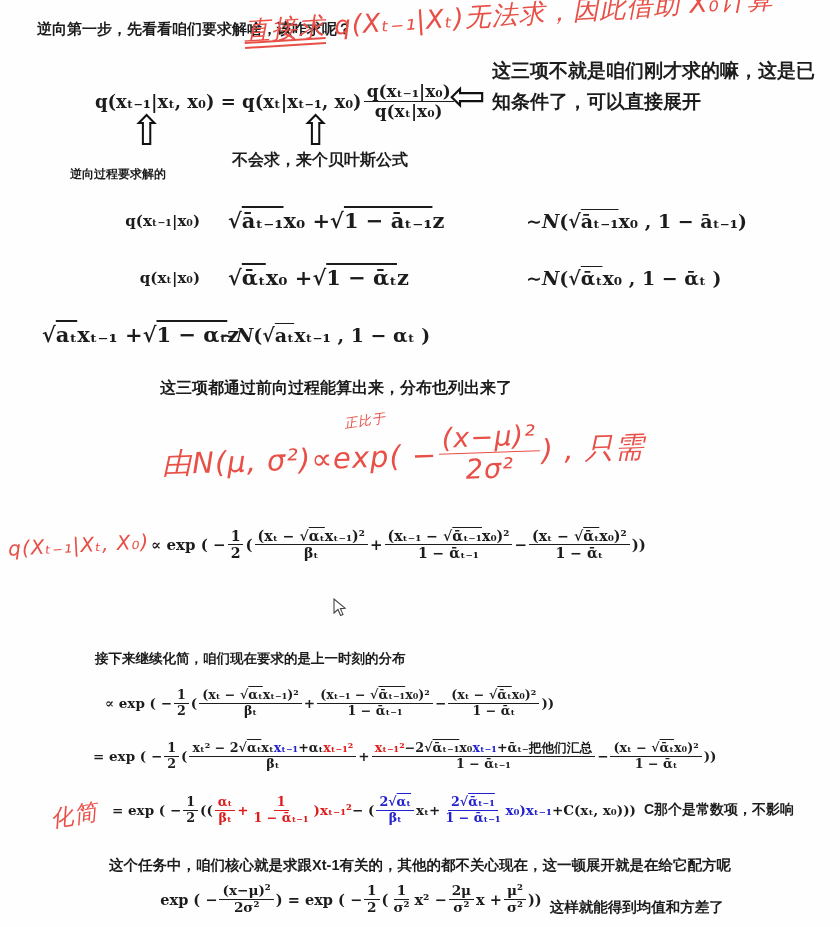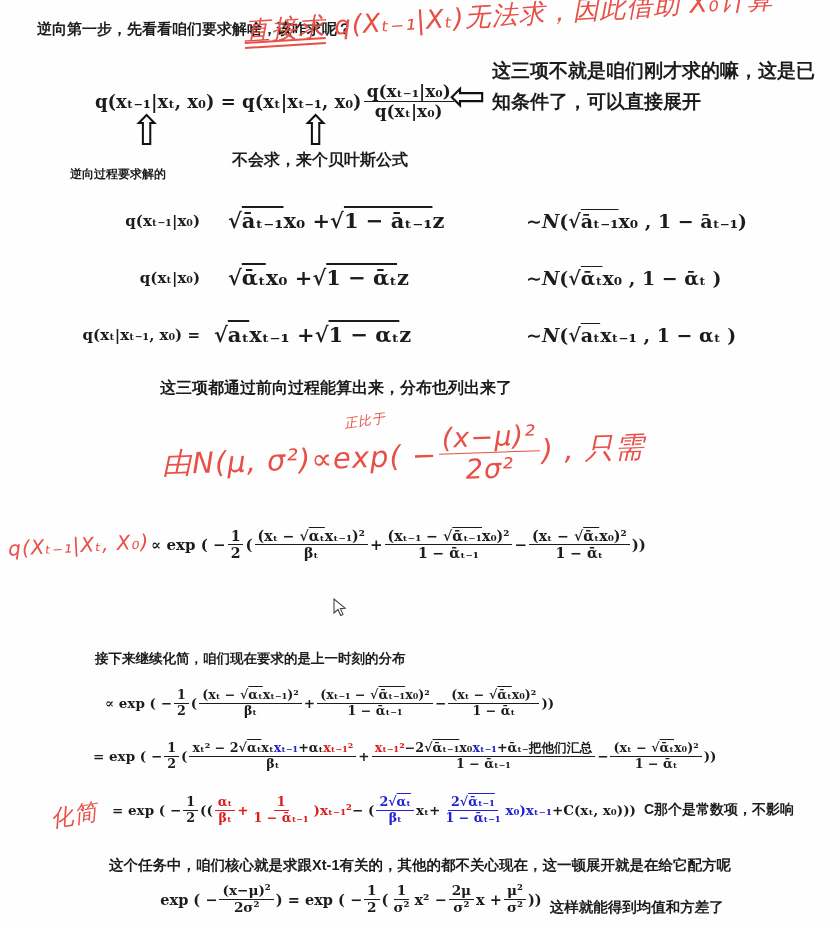--- a/index.html
+++ b/index.html
@@ -84,21 +84,20 @@
       </div>
     <div class="math" style="font-size:19px;padding-left:20px;height:57px;">
         <span>∼ </span>
         <span class="cal">N</span>
         <span>( </span>
         <span>√</span>
         <span class="sq">ᾱₜ</span>
         <span> x₀  , 1 − ᾱₜ )</span>
       </div>
 
-    <div class="math" style="font-size:15px;justify-content:flex-end;height:57px;">q(xₜ|xₜ₋₁, x₀) =</div>
     <div class="math" style="font-size:21px;padding-left:14px;height:57px;">
         <span>√</span>
         <span class="sq">aₜ</span>
         <span> xₜ₋₁ + </span>
         <span>√</span>
         <span class="sq">1 − αₜ</span>
         <span> z</span>
       </div>
     <div class="math" style="font-size:19px;padding-left:20px;height:57px;">
         <span>∼ </span>

